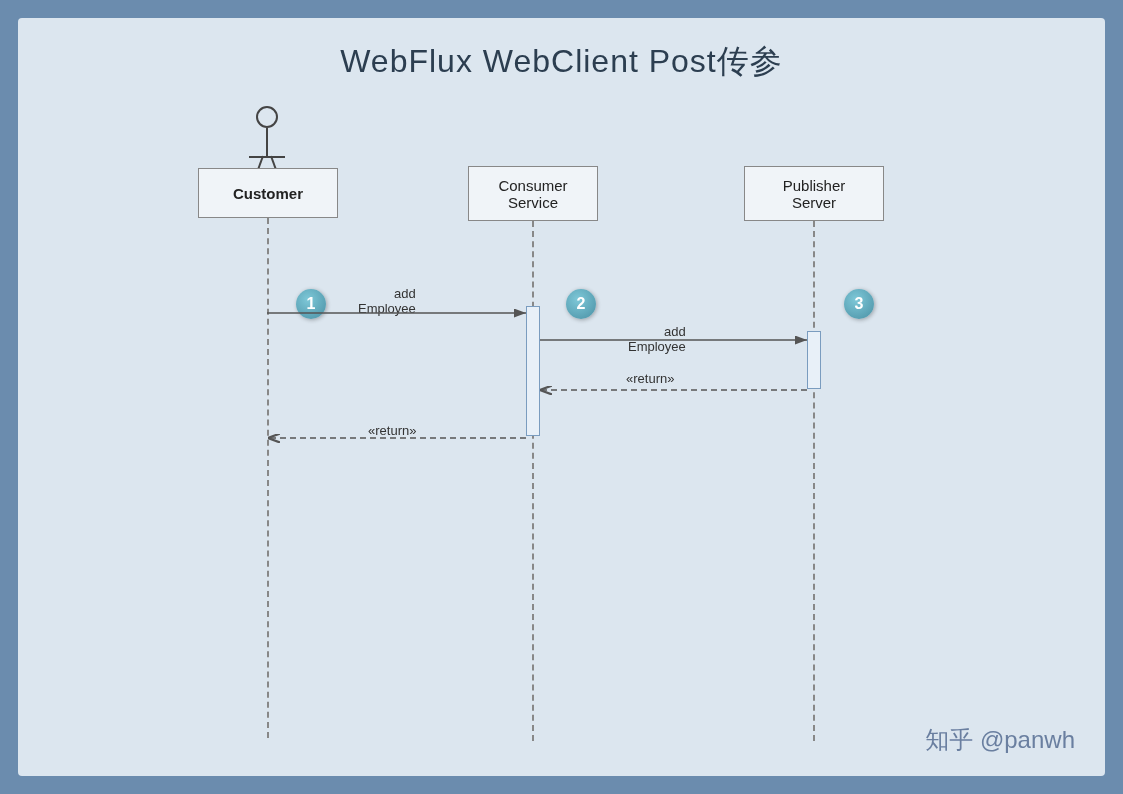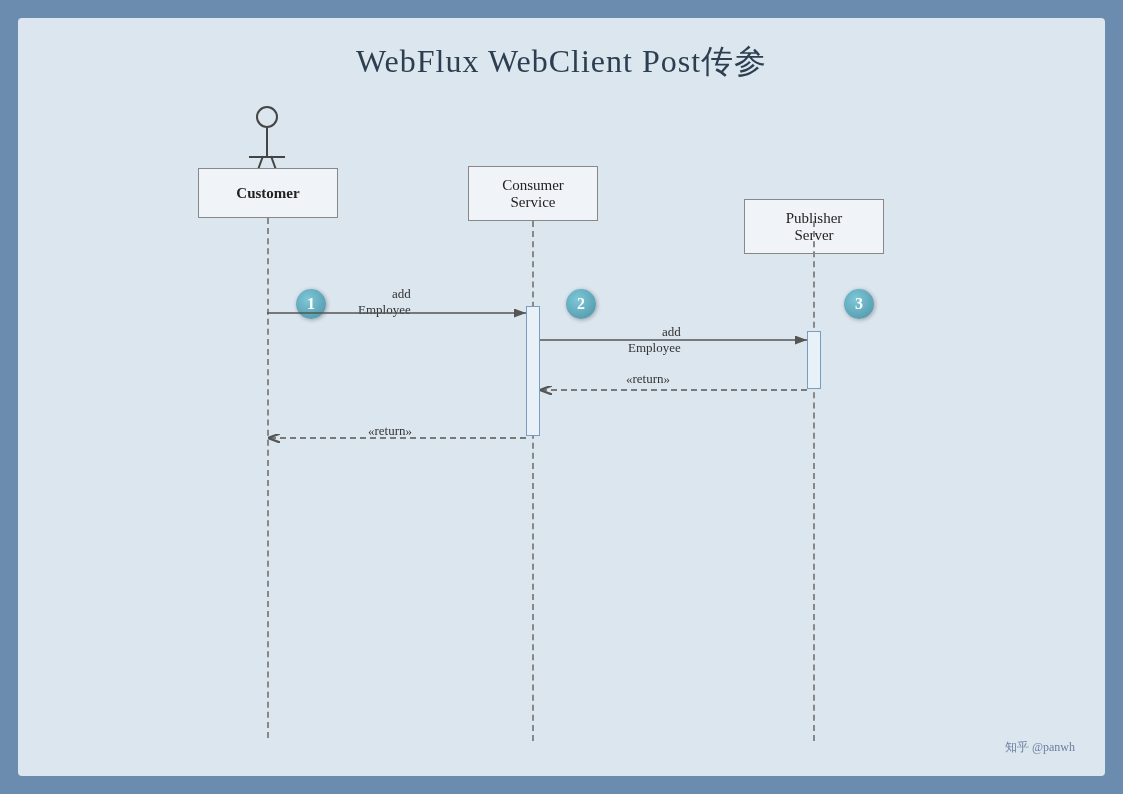--- a/index.html
+++ b/index.html
@@ -8,21 +8,20 @@
       height: 794px;
       background: #6b8cae;
       font-family: Arial, sans-serif;
       overflow: hidden;
     }
     .outer {
       width: 1123px;
       height: 794px;
       background: #6b8cae;
       padding: 18px;
-      font-family: Liberation Serif, serif;
     }
     .inner {
       width: 100%;
       height: 100%;
       background: #dce6ef;
       border-radius: 4px;
       position: relative;
     }
     .title {
       text-align: center;
@@ -106,21 +105,20 @@
       top: 148px;
       left: 450px;
       width: 130px;
       height: 55px;
     }
     .box-publisher {
       top: 148px;
       left: 726px;
       width: 140px;
       height: 55px;
-      margin-top: 33px;
     }
 
     
     .lifeline {
       position: absolute;
       border-left: 2px dashed #888;
     }
     .lifeline-customer {
       left: 249px;
       top: 200px;
@@ -194,21 +192,21 @@
     .lbl-add1 { top: 268px; left: 340px; }
     .lbl-add2 { top: 306px; left: 610px; }
     .lbl-ret1 { top: 353px; left: 608px; }
     .lbl-ret2 { top: 405px; left: 350px; }
 
     
     .watermark {
       position: absolute;
       bottom: 20px;
       right: 30px;
-      font-size: 12px;
+      font-size: 24px;
       color: #6a7fa0;
     }
   </style>
 </head>
 <body>
 
 <div class="outer">
   <div class="inner">
 
     <h1 class="title">WebFlux WebClient Post传参</h1>

